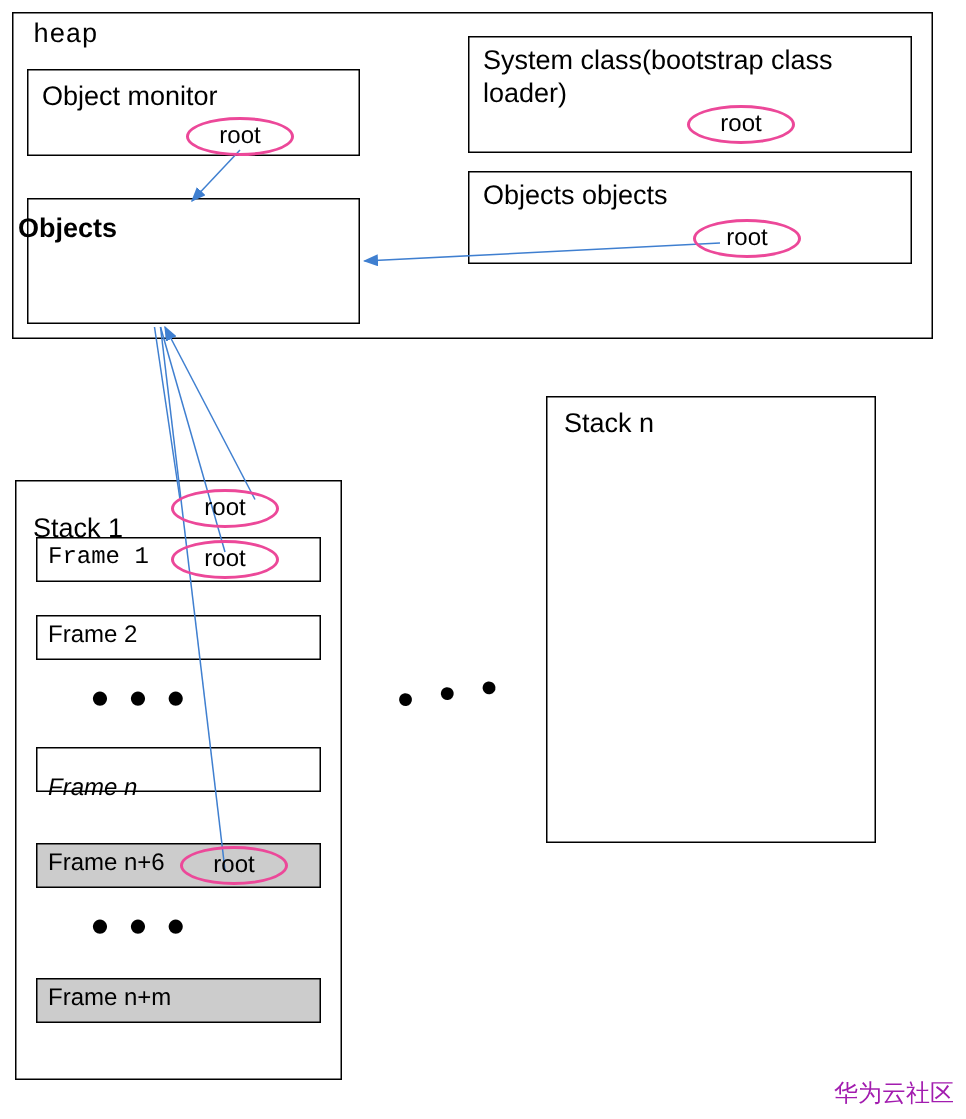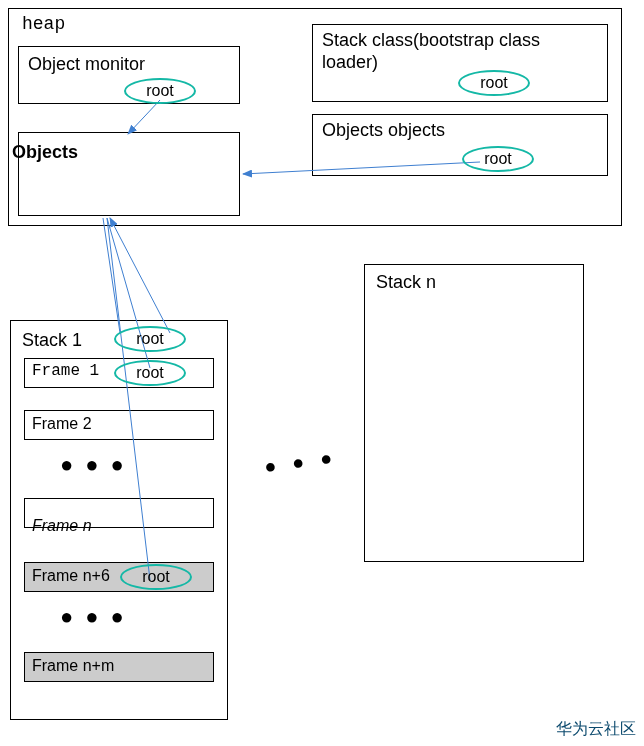--- a/index.html
+++ b/index.html
@@ -19,21 +19,21 @@
   .label {
     position: absolute;
     font-size: 18px;
     color: #000;
     line-height: 1.2;
   }
   .small { font-size: 16px; }
   .gray { background: #ccc; }
   .root-oval {
     position: absolute;
-    border: 2px solid #14b8a6;
+    border: 2px solid #ec4899;
     border-radius: 50%;
     width: 72px;
     height: 26px;
     display: flex;
     align-items: center;
     justify-content: center;
     font-size: 16px;
     color: #000;
     background: transparent;
     z-index: 5;
@@ -49,21 +49,21 @@
     stroke-width: 1;
     fill: none;
   }
   .arrow-head {
     fill: #3f7fd0;
   }
   .watermark {
     position: absolute;
     right: 8px;
     bottom: 6px;
-    color: #0c4a6e;
+    color: #a21caf;
     font-size: 16px;
     font-family: "Microsoft YaHei", sans-serif;
   }
 </style>
 </head>
 <body>
 
 <svg width="644" height="746" style="position:absolute;top:0;left:0;z-index:3;pointer-events:none">
   <defs>
     <marker id="ah" markerWidth="10" markerHeight="8" refX="9" refY="4" orient="auto">
@@ -87,29 +87,29 @@
 <div class="label" style="left:22px; top:14px;font-family:Liberation Mono, monospace;">heap</div>
 
 <div class="box" style="left:18px; top:46px; width:222px; height:58px;"></div>
 <div class="label" style="left:28px; top:54px;">Object monitor</div>
 <div class="root-oval" style="left:124px; top:78px;">root</div>
 
 <div class="box" style="left:18px; top:132px; width:222px; height:84px;"></div>
 <div class="label" style="left:12px; top:142px;font-weight:bold;">Objects</div>
 
 <div class="box" style="left:312px; top:24px; width:296px; height:78px;"></div>
-<div class="label" style="left:322px; top:30px; width:260px;">Stack class(bootstrap class loader)</div>
+<div class="label" style="left:322px; top:30px; width:260px;">System class(bootstrap class loader)</div>
 <div class="root-oval" style="left:458px; top:70px;">root</div>
 
 <div class="box" style="left:312px; top:114px; width:296px; height:62px;"></div>
 <div class="label" style="left:322px; top:120px;">Objects objects</div>
 <div class="root-oval" style="left:462px; top:146px;">root</div>
 
 <div class="box" style="left:10px; top:320px; width:218px; height:400px;"></div>
-<div class="label" style="left:22px; top:330px;">Stack 1</div>
+<div class="label" style="left:22px; top:342px;">Stack 1</div>
 <div class="root-oval" style="left:114px; top:326px;">root</div>
 
 <div class="box" style="left:24px; top:358px; width:190px; height:30px;"></div>
 <div class="label small" style="left:32px; top:362px;font-family:Liberation Mono, monospace;">Frame 1</div>
 <div class="root-oval" style="left:114px; top:360px;">root</div>
 
 <div class="box" style="left:24px; top:410px; width:190px; height:30px;"></div>
 <div class="label small" style="left:32px; top:414px;">Frame 2</div>
 
 <div class="dots" style="left:60px; top:452px;">●●●</div>

